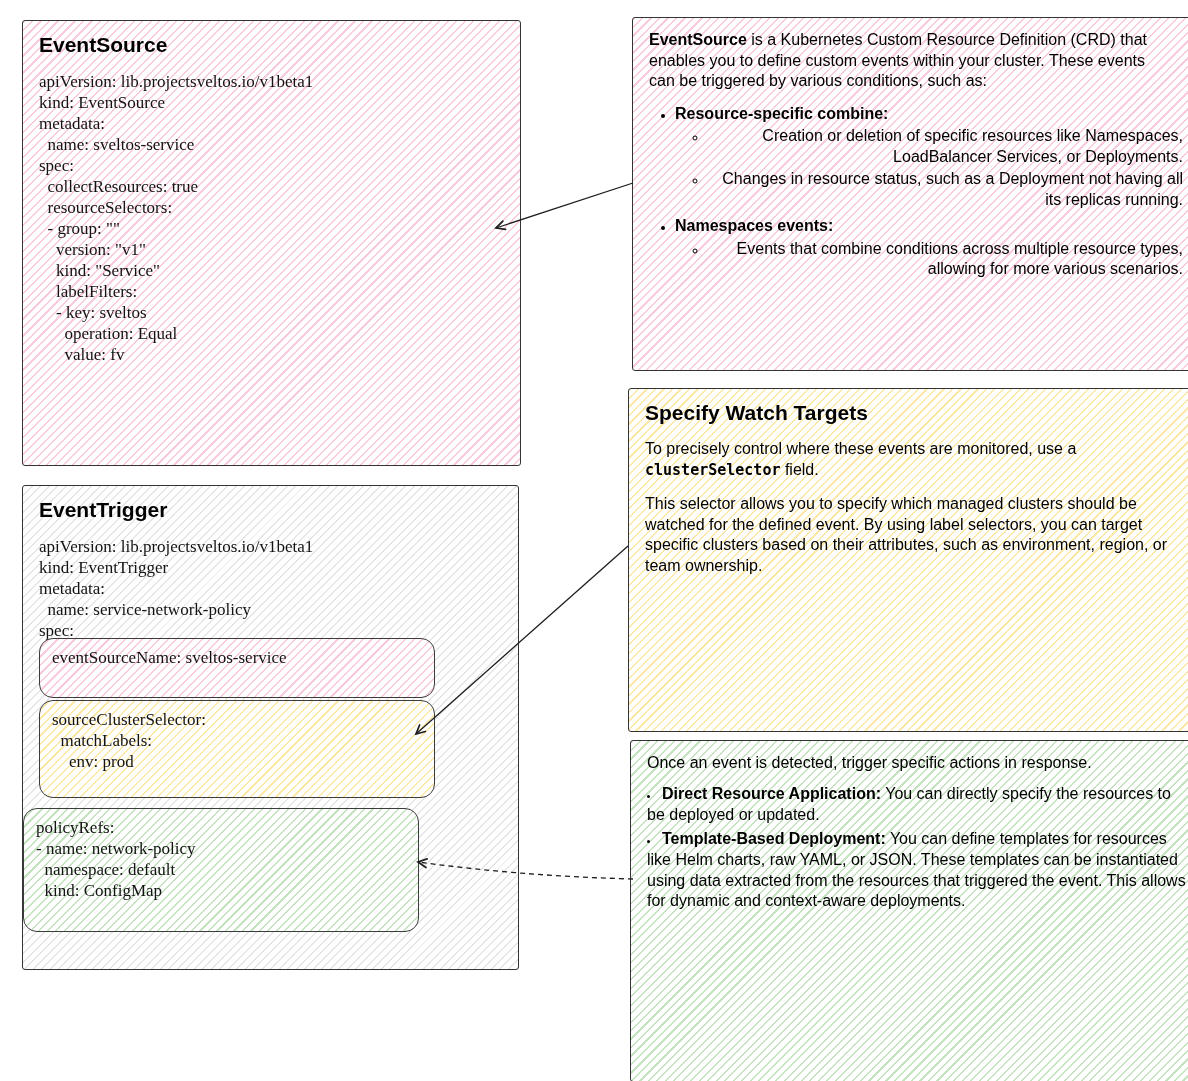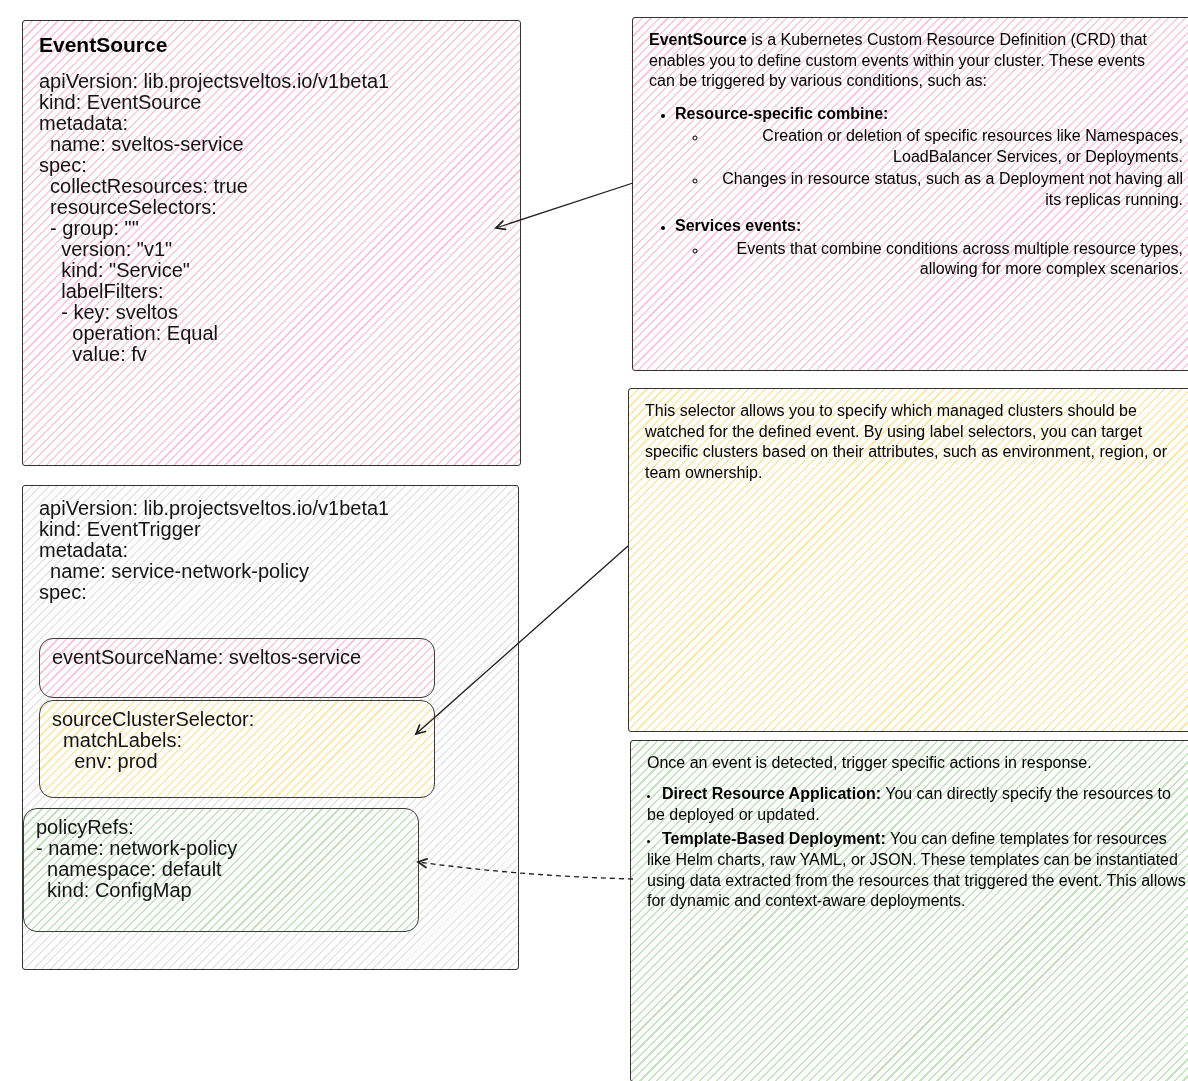--- a/index.html
+++ b/index.html
@@ -7,21 +7,21 @@
   .canvas { position: relative; width: 1188px; height: 1081px; background: #fff; overflow: hidden; }
   .arrows { position: absolute; left: 0; top: 0; width: 1188px; height: 1081px; pointer-events: none; z-index: 6; }
 
   .box { position: absolute; background-color: #fff; border: 1.6px solid #343434; border-radius: 3px; padding: 12px 16px; }
   .hatch-pink   { background-image: repeating-linear-gradient(135deg, rgba(246,158,195,0.55) 0 1.5px, rgba(0,0,0,0) 1.5px 6px); }
   .hatch-yellow { background-image: repeating-linear-gradient(135deg, rgba(250,211,85,0.50) 0 1.5px, rgba(0,0,0,0) 1.5px 6px); }
   .hatch-green  { background-image: repeating-linear-gradient(135deg, rgba(140,199,129,0.50) 0 1.5px, rgba(0,0,0,0) 1.5px 6px); }
   .hatch-gray   { background-image: repeating-linear-gradient(135deg, rgba(128,128,138,0.20) 0 1.4px, rgba(0,0,0,0) 1.4px 6px); }
 
   .box-title { font-size: 21px; font-weight: bold; line-height: 24px; margin: 0 0 14px 0; color: #000; }
-  .code { font-family: Liberation Sans, sans-serif; font-size: 20px; line-height: 21px; white-space: pre; margin: 0; color: #131313; }
+  .code { font-family: Liberation Serif, serif; font-size: 17px; line-height: 21px; white-space: pre; margin: 0; color: #131313; }
 
   .subbox { position: absolute; background-color: #fff; border: 1.4px solid #3c3c3c; border-radius: 14px; padding: 8px 12px; }
 
   .body-text { font-size: 16px; line-height: 20.5px; }
   .body-text p { margin: 0 12px 12px 0; }
 
   .blist { margin: 2px 0 0 0; padding-left: 26px; list-style: disc; }
   .blist > li { margin: 0 0 2px 0; }
   .blist li::marker { font-size: 12px; }
   .sublist { margin: 2px 0 6px 0; padding-left: 32px; list-style: circle; }
@@ -60,33 +60,36 @@
     <p><b>EventSource</b><span> is a Kubernetes Custom Resource Definition (CRD) that enables you to define custom events within your cluster. These events can be triggered by various conditions, such as:</span></p>
     <ul class="blist">
       <li>
         <b>Resource-specific combine:</b>
         <ul class="sublist">
           <li>Creation or deletion of specific resources like Namespaces, LoadBalancer Services, or Deployments.</li>
           <li>Changes in resource status, such as a Deployment not having all its replicas running.</li>
         </ul>
       </li>
       <li>
-        <b>Services events:</b>
+        <b>Namespaces events:</b>
         <ul class="sublist">
-          <li>Events that combine conditions across multiple resource types, allowing for more complex scenarios.</li>
+          <li>Events that combine conditions across multiple resource types, allowing for more various scenarios.</li>
         </ul>
       </li>
     </ul>
   </section>
 
   <section class="box hatch-yellow body-text" style="left:628px; top:388px; width:538px; height:318px;">
+    <h2 class="box-title">Specify Watch Targets</h2>
+    <p style="margin-bottom:14px;"><span>To precisely control where these events are monitored, use a </span><span class="inline-code">clusterSelector</span><span> field.</span></p>
     <p>This selector allows you to specify which managed clusters should be watched for the defined event. By using label selectors, you can target specific clusters based on their attributes, such as environment, region, or team ownership.</p>
   </section>
 
   <section class="box hatch-gray" style="left:22px; top:485px; width:463px; height:459px;">
+    <h2 class="box-title">EventTrigger</h2>
     <pre class="code">apiVersion: lib.projectsveltos.io/v1beta1
 kind: EventTrigger
 metadata:
   name: service-network-policy
 spec:</pre>
 
     <div class="subbox hatch-pink" style="left:16px; top:152px; width:370px; height:42px;">
       <pre class="code">eventSourceName: sveltos-service</pre>
     </div>
 

